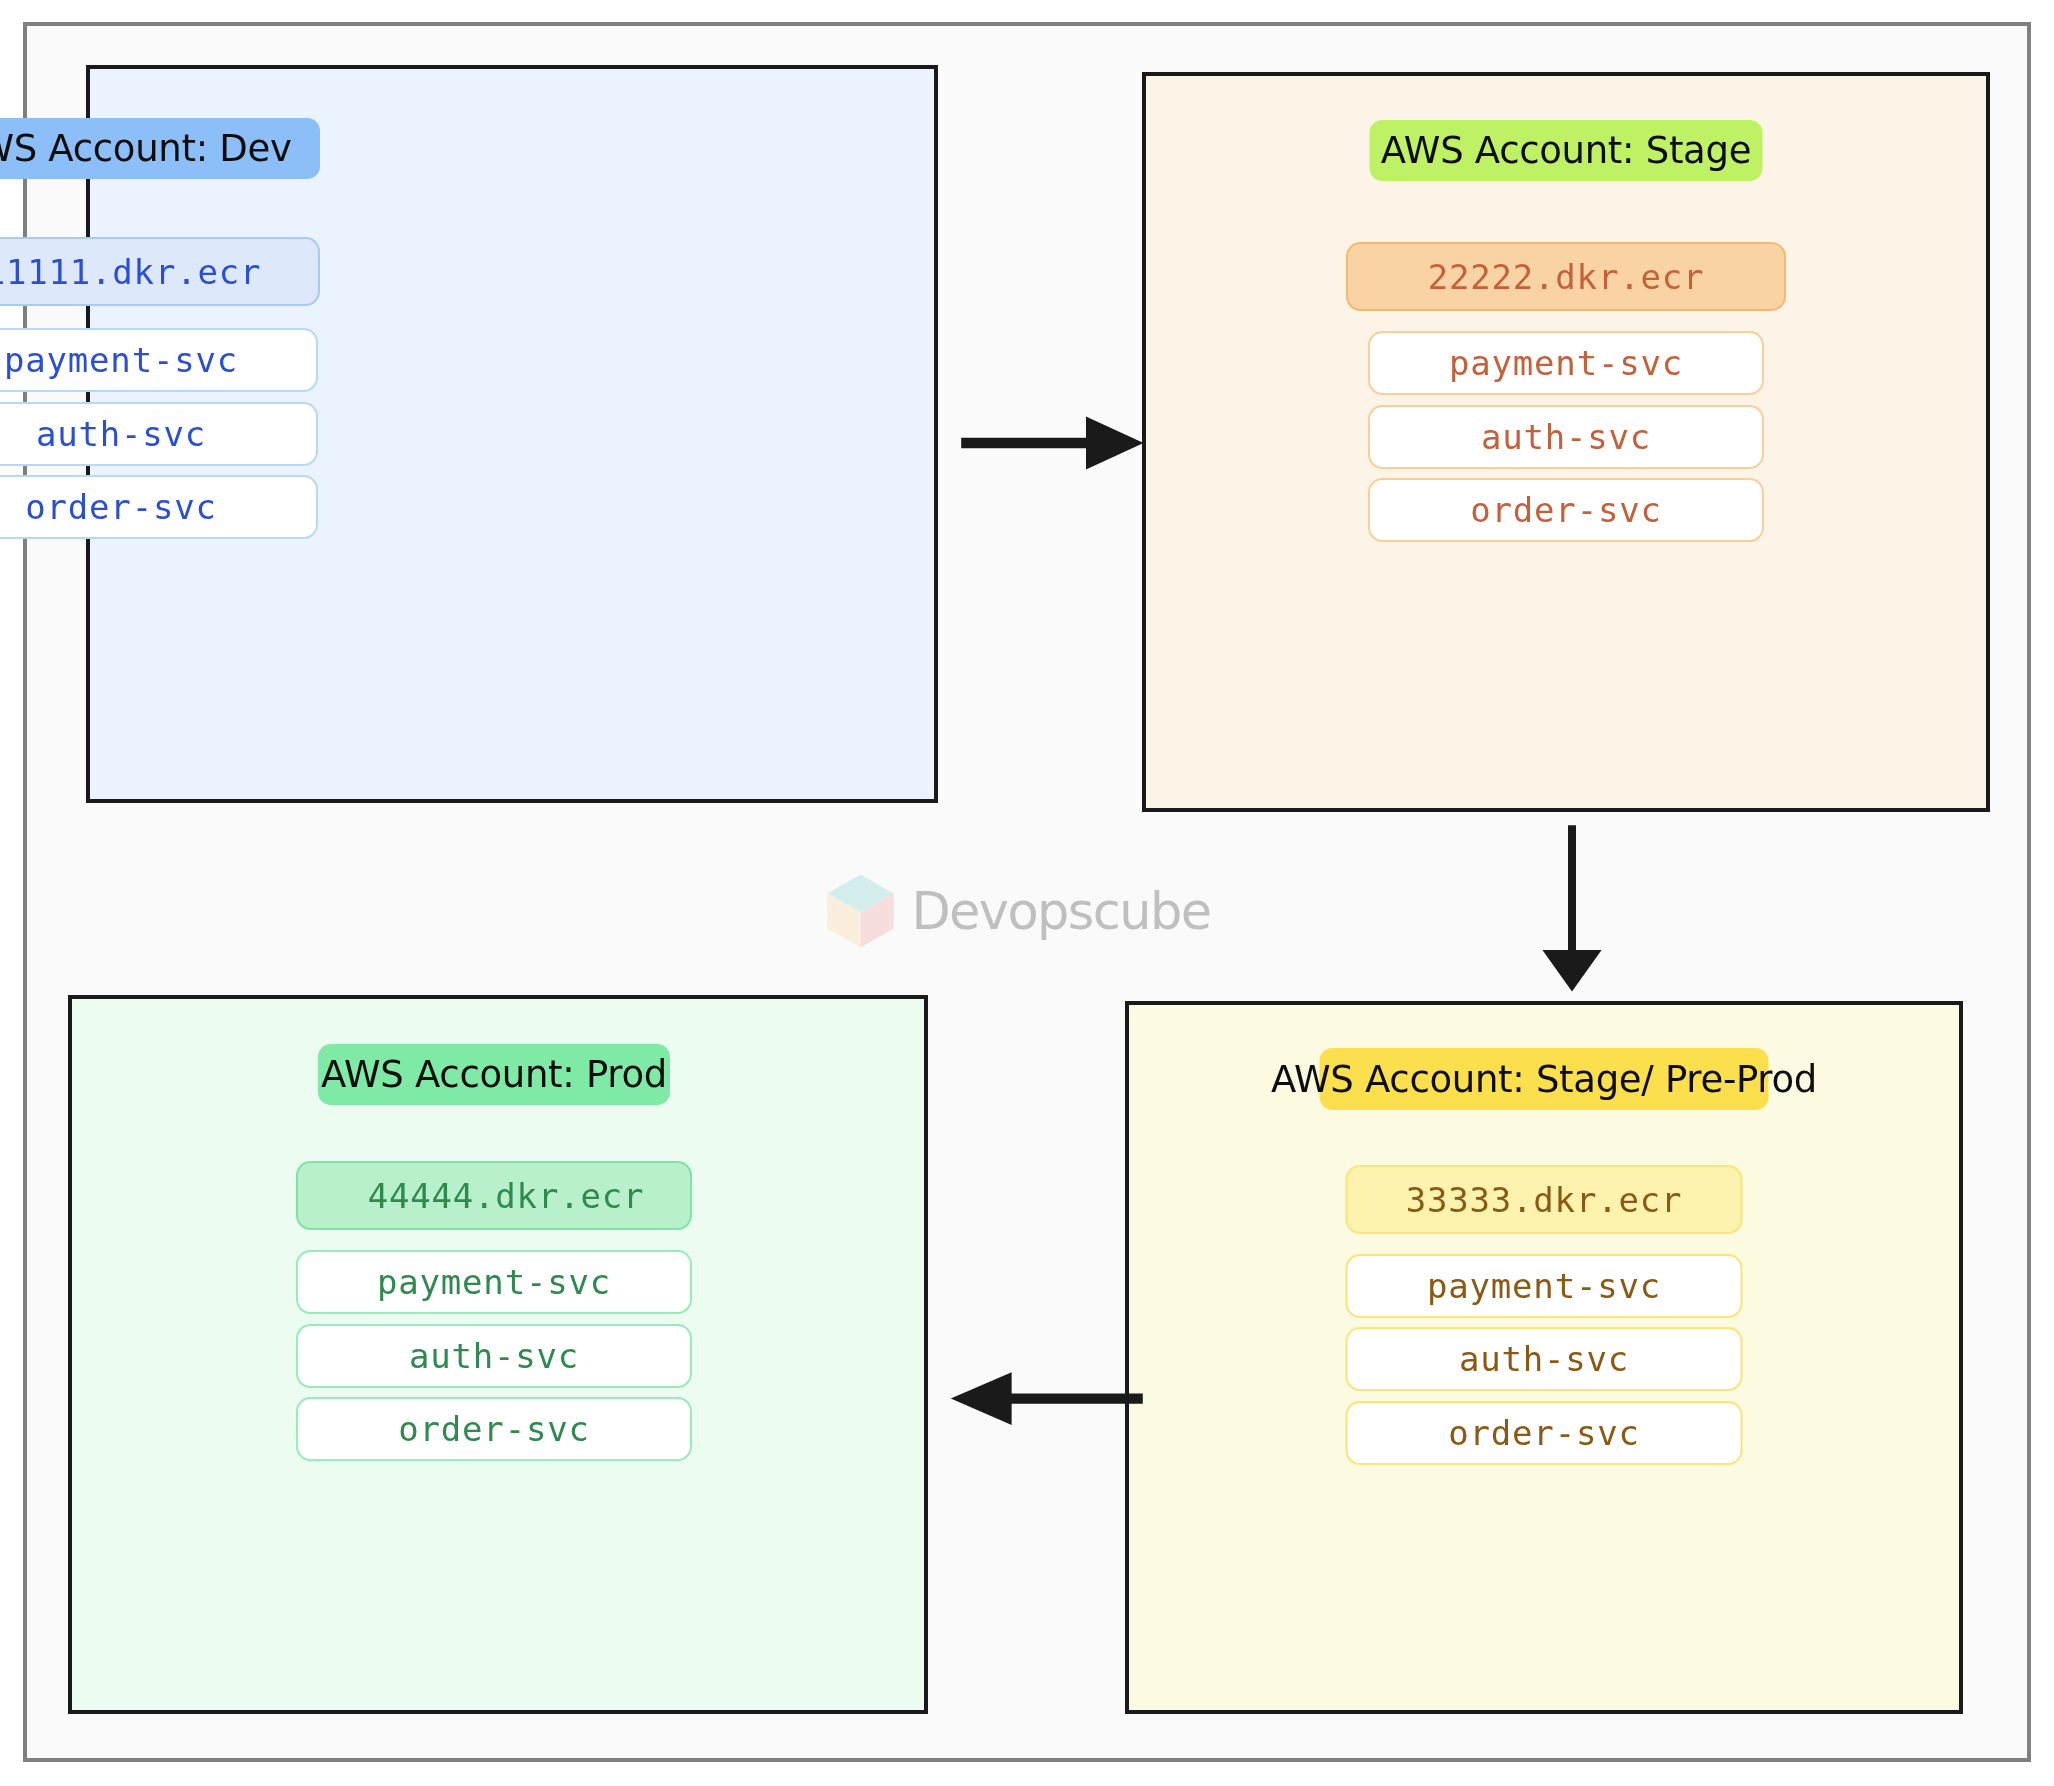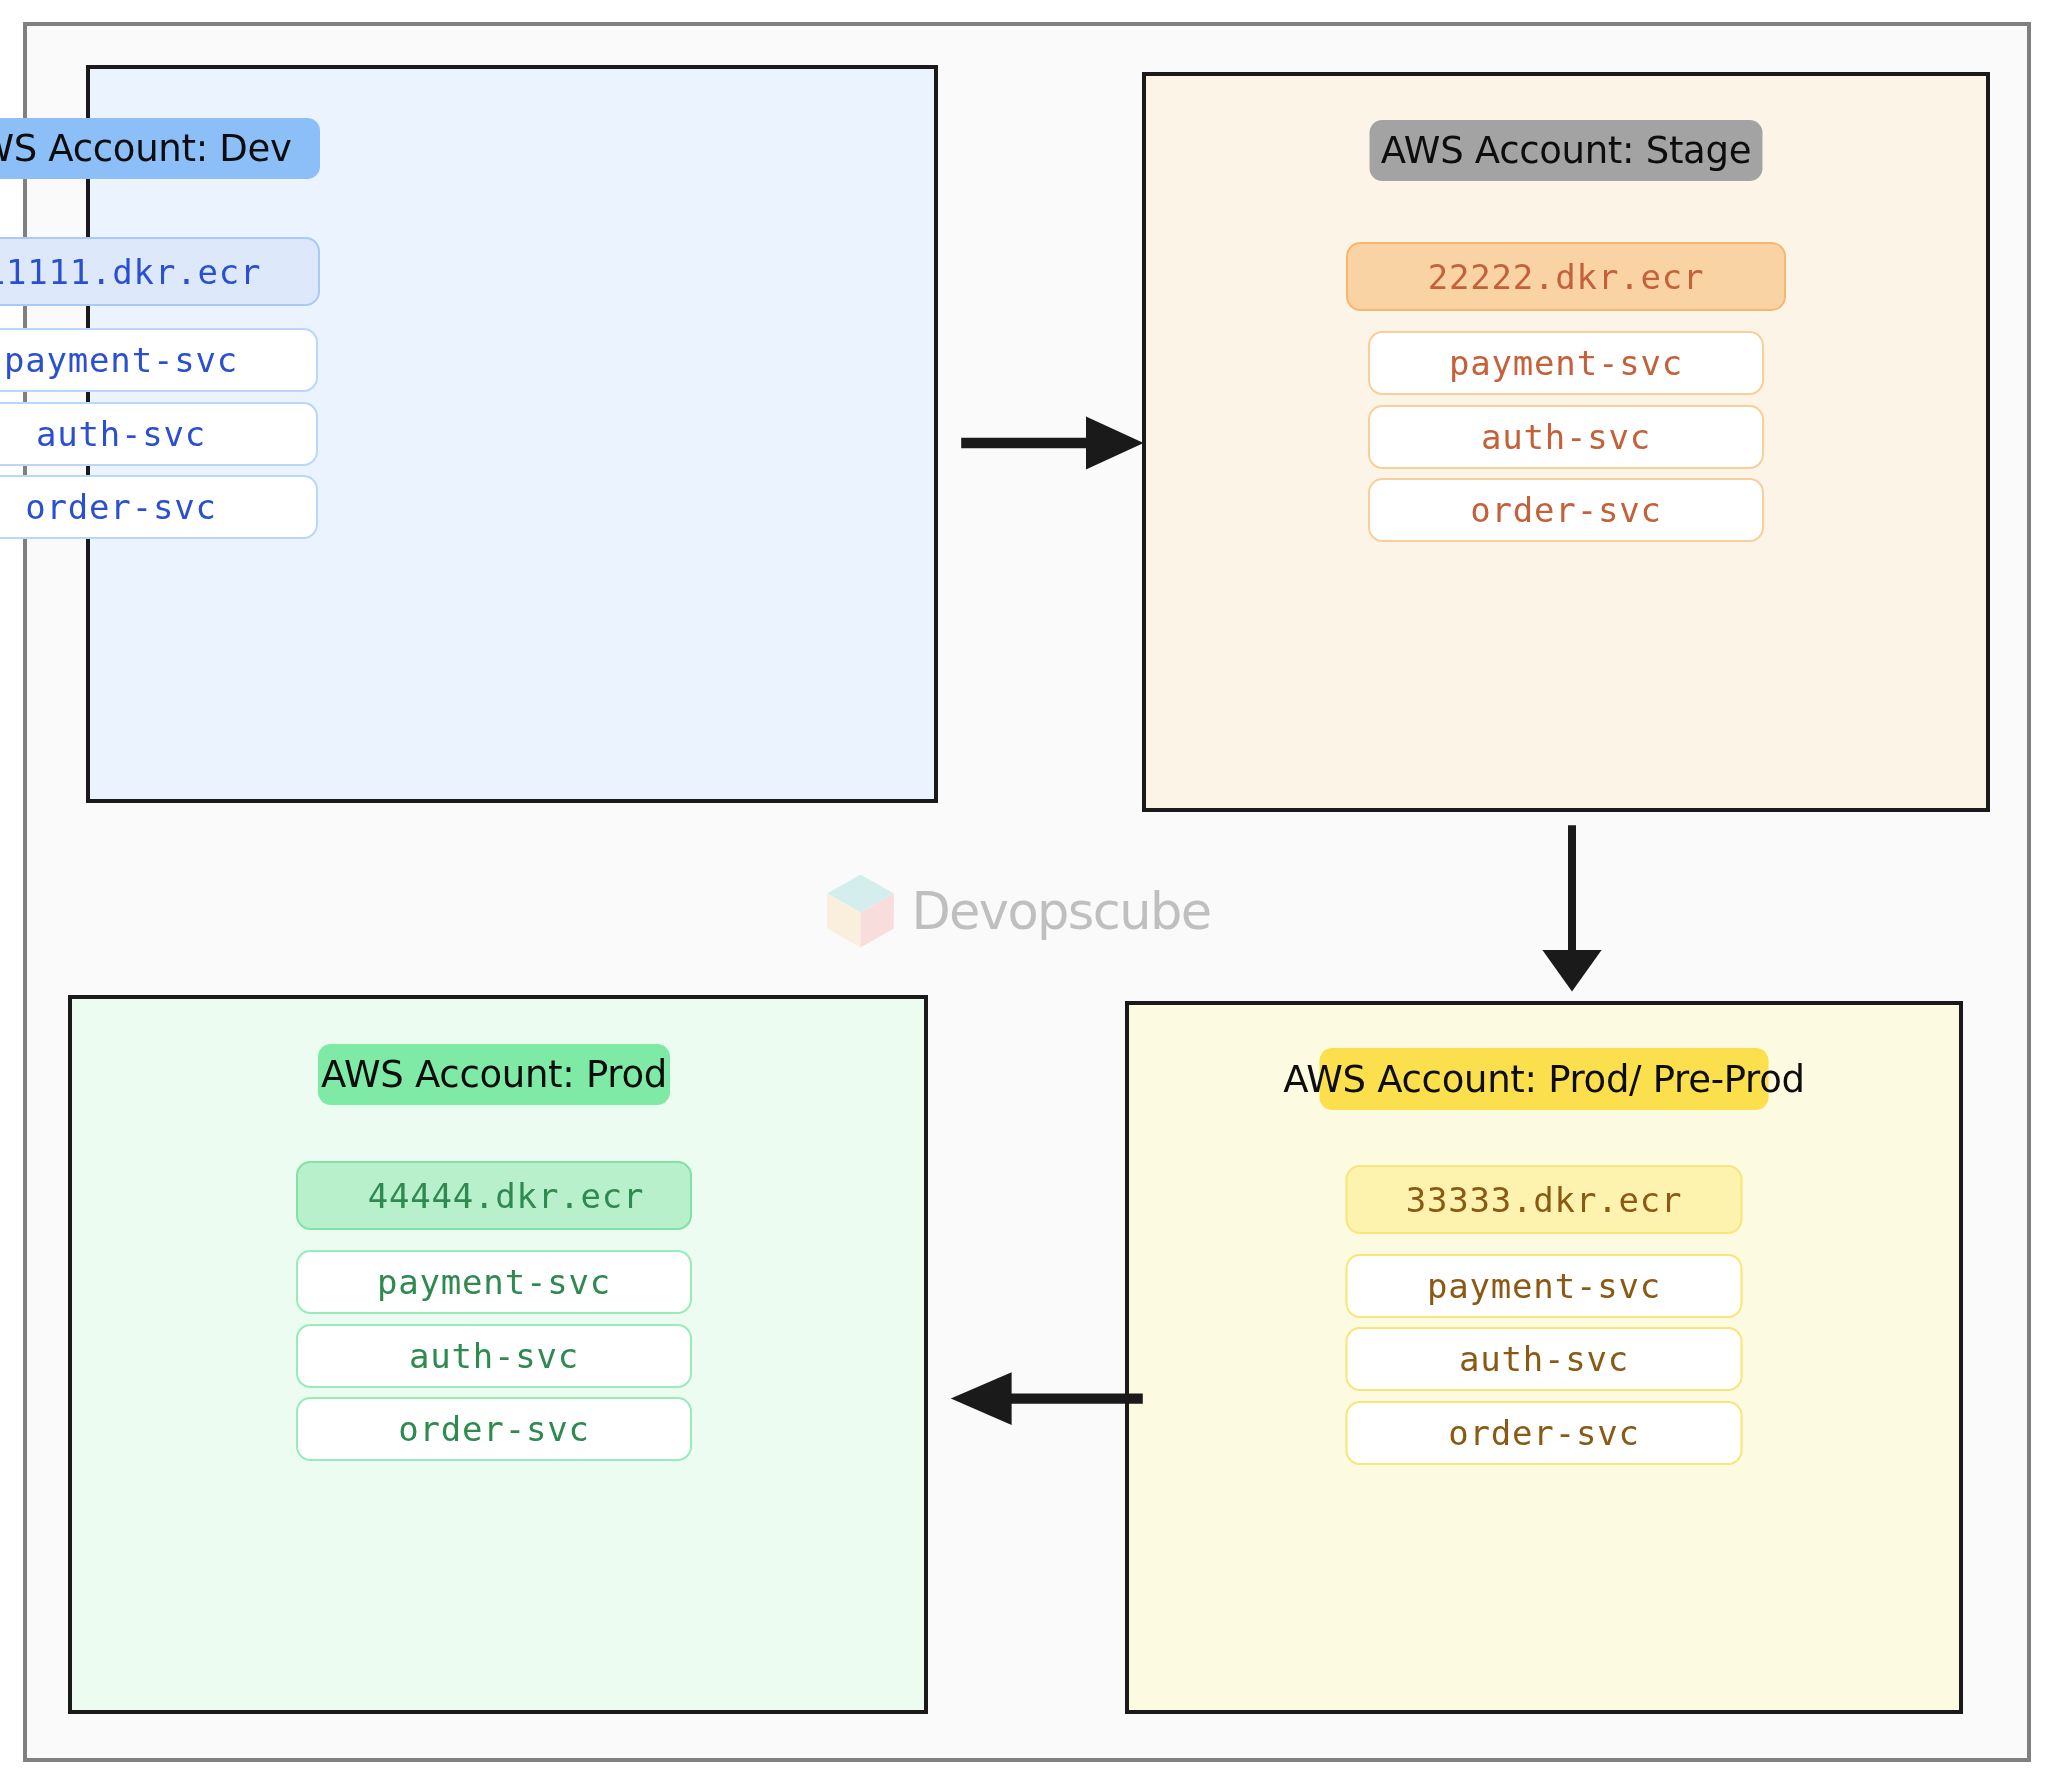--- a/index.html
+++ b/index.html
@@ -104,21 +104,21 @@
     letter-spacing: 0.8px;
     box-sizing: border-box;
   }
 
   
   .panel-dev .title-pill { position:absolute; left:33px; top:49px; width:394px; height:61px; background:#8cbef8; }
   .panel-dev .ecr-box    { position:absolute; left:33px; top:140px; width:394px; height:65px; background:#dde9fb; border-color:#a8cbf6; color:#2b4fd1; }
   .panel-dev .svc-box    { position:absolute; left:31px; width:394px; height:64px; border-color:#b9d7f8; color:#2b4fd1; }
 
   
-  .panel-stage .title-pill { background:#a3a3a3;text-align:center; }
+  .panel-stage .title-pill { background:#bef264;text-align:center; }
   .panel-stage .ecr-box    { background:#fad3a4; border-color:#f6b870; color:#c4603a; }
   .panel-stage .svc-box    { border-color:#f8cf9b; color:#c4603a; }
 
   
   .panel-prod .title-pill { background:#7eeaa5; }
   .panel-prod .ecr-box    { background:#b7f0cb; border-color:#81e2a6; color:#2f8a50;padding-left:24px; }
   .panel-prod .svc-box    { border-color:#97ecb9; color:#2f8a50; }
 
   
   .panel-preprod .title-pill { background:#fcdf4d; }
@@ -193,21 +193,21 @@
       <div class="row title-pill" style="top:45px; width:352px; height:61px; margin-left:-4px;">AWS Account: Prod</div>
       <div class="row ecr-box" style="top:162px; width:396px; height:69px; margin-left:-4px;">44444.dkr.ecr</div>
       <div class="row svc-box" style="top:251px; width:396px; height:64px; margin-left:-4px;">payment-svc</div>
       <div class="row svc-box" style="top:325px; width:396px; height:64px; margin-left:-4px;">auth-svc</div>
       <div class="row svc-box" style="top:398px; width:396px; height:64px; margin-left:-4px;">order-svc</div>
     </div>
   </div>
 
   <div class="panel panel-preprod">
     <div class="stack">
-      <div class="row title-pill" style="top:43px; width:449px; height:62px;">AWS Account: Prod/ Pre-Prod</div>
+      <div class="row title-pill" style="top:43px; width:449px; height:62px;">AWS Account: Stage/ Pre-Prod</div>
       <div class="row ecr-box" style="top:160px; width:397px; height:69px;">33333.dkr.ecr</div>
       <div class="row svc-box" style="top:249px; width:397px; height:64px;">payment-svc</div>
       <div class="row svc-box" style="top:322px; width:397px; height:64px;">auth-svc</div>
       <div class="row svc-box" style="top:396px; width:397px; height:64px;">order-svc</div>
     </div>
   </div>
 
   <svg class="arrow" style="left:958px; top:399px;" width="192" height="88" viewBox="0 0 240 110">
     <line x1="4" y1="55" x2="172" y2="55" stroke="#1a1a1a" stroke-width="13" stroke-linecap="butt"></line>
     <polygon points="160,22 232,55 160,88" fill="#1a1a1a"></polygon>

